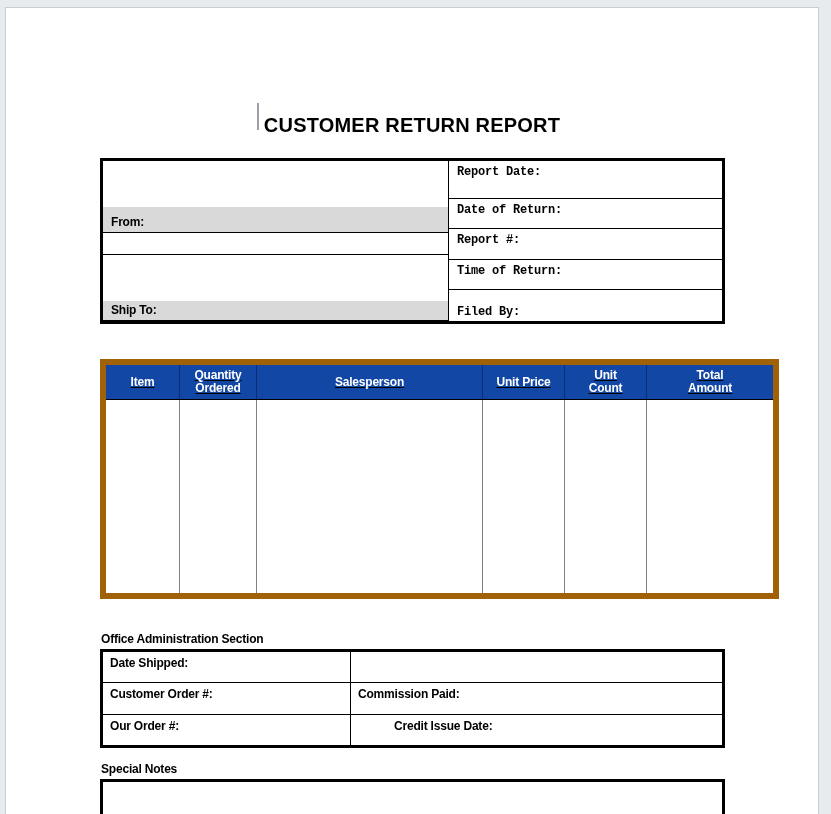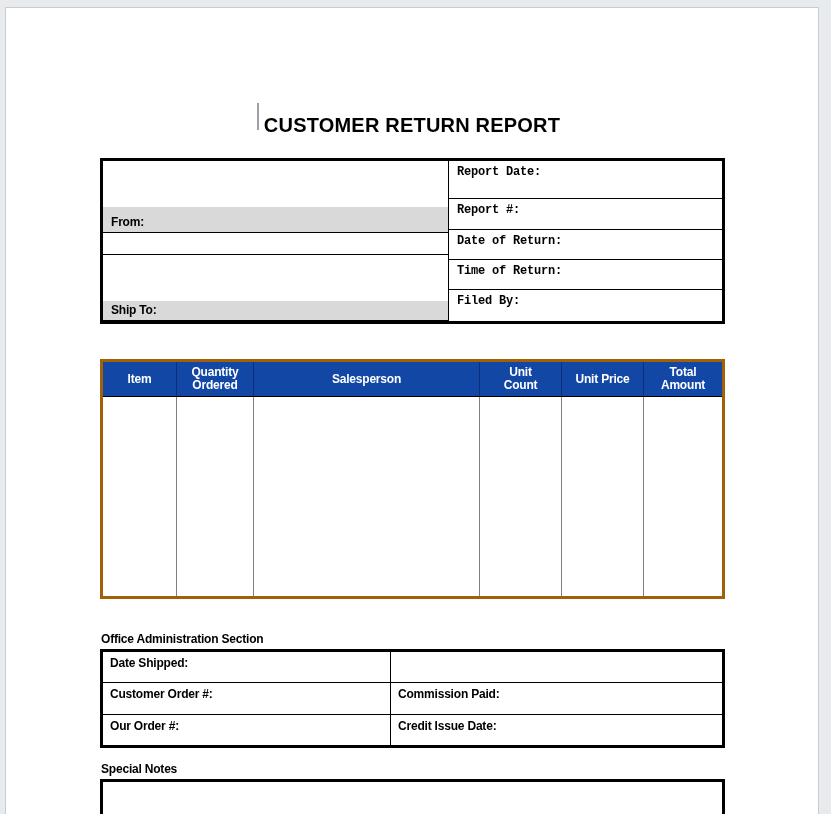--- a/index.html
+++ b/index.html
@@ -68,30 +68,31 @@
   .cell .bottom-label { position: absolute; left: 8px; bottom: 3px; }
   .cell .top-label    { position: absolute; left: 8px; top: 4px; }
   .col-left  .r1 { height: 38px; }
   .col-left  .r2 { height: 31px; }
   .col-left  .r3 { height: 29px; }
   .col-left  .r4 { flex: 1; }
   .col-right .r1 { height: 38px; }
   .col-right .r2 { height: 31px; }
   .col-right .r3 { height: 30px; }
   .col-right .r4 { height: 30px; }
-  .col-right .r5 { flex: 1; }
+  .col-right .r5 { flex: 1; margin-top: 11px; }
 
   
   .tbl-items {
     position: absolute;
     left: 94px; top: 351px;
-    width: 625px; height: 240px;
-    border: 3px solid #a16207;
+    width: 679px; height: 240px;
+    border: 6px solid #a16207;
     display: flex; flex-direction: column;
     background: #fff;
+    text-decoration: underline;
   }
   .items-header {
     height: 35px;
     display: flex;
     background: #1247A5;
     border-bottom: 1px solid #000;
   }
   .items-header .hcell {
     display: flex; align-items: center; justify-content: center;
     text-align: center;
@@ -116,23 +117,23 @@
   
   .tbl-admin {
     position: absolute;
     left: 94px; top: 641px;
     width: 625px; height: 99px;
     border: 3px solid #000;
     display: flex; flex-direction: column;
     background: #fff;
   }
   .admin-row { flex: 1; display: flex; border-bottom: 1px solid #000; }
-  .admin-row:last-child { border-bottom: none; }
+  .admin-row:last-child { border-bottom: none; gap: 36px; }
   .admin-row .acell { position: relative; }
-  .admin-row .acell.left  { width: 288px; border-right: 1px solid #000; }
+  .admin-row .acell.left  { width: 248px; border-right: 1px solid #000; }
   .admin-row .acell.right { flex: 1; }
   .admin-row .lbl { position: absolute; left: 7px; top: 4px; }
 
   
   .notes-box {
     position: absolute;
     left: 94px; top: 771px;
     width: 625px; height: 90px;
     border: 3px solid #000;
     background: #fff;
@@ -155,44 +156,44 @@
         <div class="cell b-bottom r2"></div>
         <div class="cell gray b-bottom r3">
           <span class="lbl bottom-label">Ship To:</span>
         </div>
         <div class="cell r4"></div>
       </div>
       <div class="col-right">
         <div class="cell b-bottom r1">
           <span class="lbl top-label">Report Date:</span>
         </div>
+        <div class="cell b-bottom r3">
+          <span class="lbl top-label">Date of Return:</span>
+        </div>
         <div class="cell b-bottom r2">
           <span class="lbl top-label">Report #:</span>
-        </div>
-        <div class="cell b-bottom r3">
-          <span class="lbl top-label">Date of Return:</span>
         </div>
         <div class="cell b-bottom r4">
           <span class="lbl top-label">Time of Return:</span>
         </div>
         <div class="cell r5">
           <span class="lbl top-label">Filed By:</span>
         </div>
       </div>
     </div>
 
     <div class="tbl-items">
       <div class="items-header">
         <div class="hcell w-item">Item</div>
         <div class="hcell w-qty">Quantity
 Ordered</div>
         <div class="hcell w-desc">Salesperson</div>
+        <div class="hcell w-price">Unit Price</div>
         <div class="hcell w-count">Unit
 Count</div>
-        <div class="hcell w-price">Unit Price</div>
         <div class="hcell w-total">Total
 Amount</div>
       </div>
       <div class="items-body">
         <div class="bcell w-item"></div>
         <div class="bcell w-qty"></div>
         <div class="bcell w-desc"></div>
         <div class="bcell w-count"></div>
         <div class="bcell w-price"></div>
         <div class="bcell w-total"></div>

